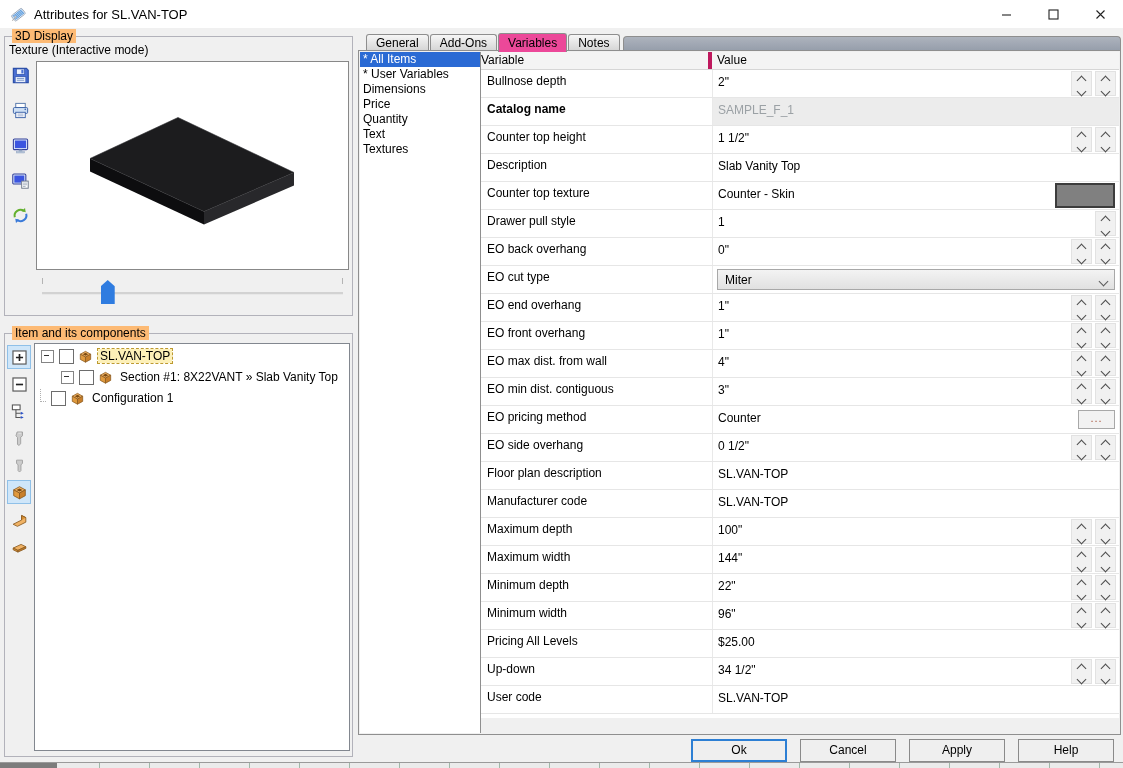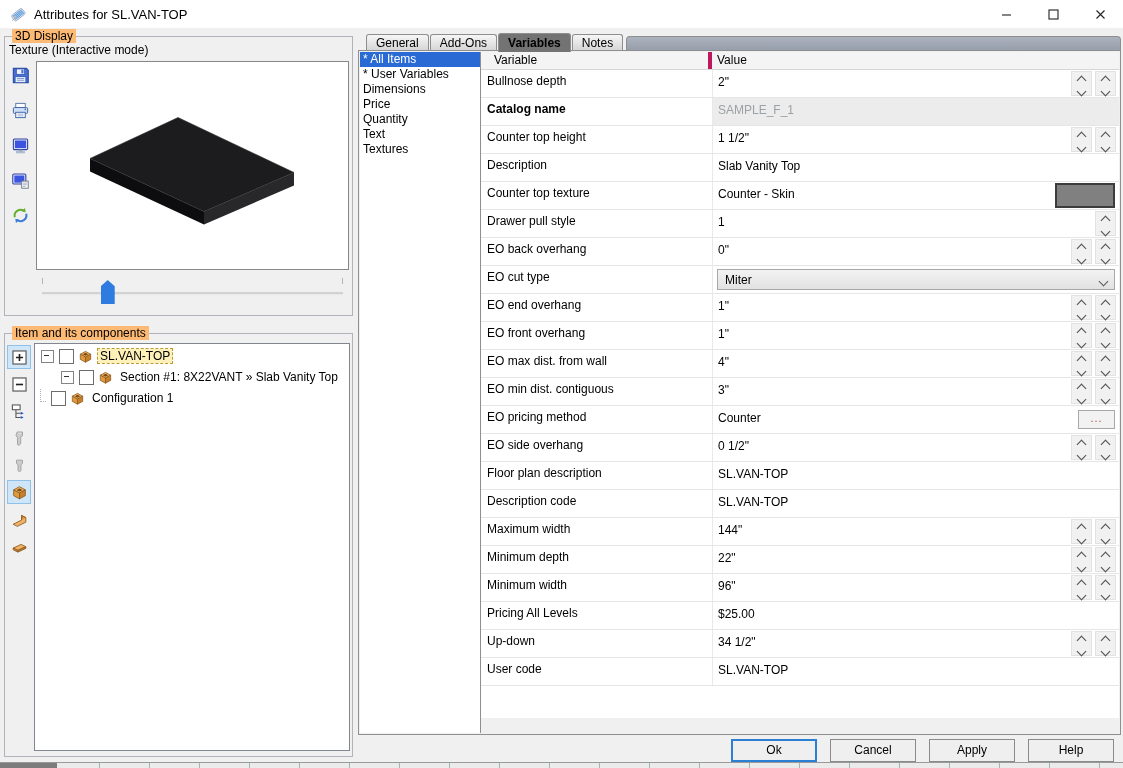--- a/index.html
+++ b/index.html
@@ -49,32 +49,32 @@
   .expander.none::before{content:'';position:absolute;left:5px;top:-4px;width:5px;height:12px;border-left:1px dotted #b0b0b0;border-bottom:1px dotted #b0b0b0;}
   .tcheck{width:13px;height:13px;border:1px solid #6d6d6d;background:#fff;margin-right:3px;flex:none;}
   .tcube{width:17px;height:15px;margin-right:4px;flex:none;}
   .tlabel{font-size:12px;white-space:nowrap;padding:0 2px;}
   .tlabel.selected{background:#fdf0b8;outline:1px dashed #bd9a30;}
 
   
   #tabstrip{position:absolute;left:358px;top:33px;width:763px;height:18px;display:flex;align-items:flex-end;}
   .tab{height:16px;line-height:16px;padding:0 9px;background:linear-gradient(#f6f6f6,#d4d4d4);
        border:1px solid #8e8e8e;border-bottom:none;border-radius:3px 3px 0 0;margin-right:1px;font-size:12px;position:relative;margin-top:14px;}
-  .tab.active{background:#737373;font-weight:bold;height:18px;line-height:18px;z-index:3;margin-bottom:-1px;}
+  .tab.active{background:#ec4899;font-weight:normal;height:18px;line-height:18px;z-index:3;margin-bottom:-1px;}
   .tab-filler{flex:1;height:14px;background:linear-gradient(#adb3bd,#959daa);border:1px solid #8e8e8e;border-bottom:none;border-radius:4px 4px 0 0;margin-left:2px;}
 
   
   #page{position:absolute;left:358px;top:50px;width:763px;height:685px;border:1px solid #8f8f8f;background:#f0f0f0;box-sizing:border-box;z-index:2;}
   #catlist{position:absolute;left:1px;top:1px;width:121px;height:681px;background:#fff;border-right:1px solid #8f8f8f;box-sizing:border-box;}
   .cat{height:15px;line-height:15px;padding-left:3px;font-size:12px;white-space:nowrap;overflow:hidden;}
   .cat.selected{background:#2a6ad4;color:#fff;}
 
   #tablearea{position:absolute;left:122px;top:1px;right:1px;height:666px;background:#fff;}
   #thead{height:17px;display:flex;background:#f4f4f4;border-bottom:1px solid #d6d6d6;}
-  #thead .thv{width:231px;border-right:4px solid #be185d;padding-left:13px;line-height:17px;box-sizing:border-box;}
+  #thead .thv{width:231px;border-right:4px solid #be185d;padding-left:0;line-height:17px;box-sizing:border-box;}
   #thead .thval{flex:1;padding-left:5px;line-height:17px;}
   .trow{height:27px;border-bottom:1px solid #e6e6e6;position:relative;}
   .trow::before{content:'';position:absolute;left:231px;top:0;bottom:0;width:1px;background:#e9e9e9;}
   .tvar{position:absolute;left:6px;top:4px;font-size:12px;}
   .tvar.bold{font-weight:bold;}
   .tval{position:absolute;left:237px;top:5px;font-size:12px;}
   .tval.disabled{left:232px;right:0;top:0;bottom:0;background:#ececec;color:#9ba1a5;padding:5px 0 0 5px;}
   .ctrl{position:absolute;right:3px;top:1px;display:flex;gap:3px;}
   .spinbox{width:21px;height:25px;background:#f1f1f1;border:1px solid #e2e2e2;box-sizing:border-box;display:flex;flex-direction:column;align-items:center;}
   .ch{width:6px;height:6px;border-left:1.6px solid #4c4c4c;border-top:1.6px solid #4c4c4c;}
@@ -82,21 +82,21 @@
   .ch.dn{transform:rotate(225deg);margin-top:4px;}
   .combo{position:absolute;left:236px;right:4px;top:3px;height:21px;background:linear-gradient(#f3f3f3,#e1e1e1);
          border:1px solid #a8a8a8;box-sizing:border-box;display:flex;align-items:center;padding:0 7px;}
   .combo .ch{margin-left:auto;border-color:#5a5a5a;}
   .swatch{position:absolute;right:4px;top:1px;width:60px;height:25px;border:2px solid #3c3c3c;box-sizing:border-box;}
   .dots{position:absolute;right:4px;top:4px;width:37px;height:19px;background:#f2f2f2;border:1px solid #a8a8a8;
         font-size:11px;line-height:14px;text-align:center;color:#a8543c;letter-spacing:1px;box-sizing:border-box;}
 
   
   #footer{position:absolute;top:739px;right:9px;display:flex;}
-  .btn{width:86px;height:23px;margin-left:13px;background:#efefef;border:1px solid #8a8a8a;box-sizing:border-box;
+  .btn{width:96px;height:23px;margin-left:13px;background:#efefef;border:1px solid #8a8a8a;box-sizing:border-box;
        font-size:12px;text-align:center;line-height:21px;}
   .btn.default{border:2px solid #2d7fd4;line-height:19px;}
 
   
   #desktop-strip{position:absolute;left:0;bottom:0;width:1123px;height:5px;
       background:repeating-linear-gradient(90deg,#ebebeb 0 49px,#9fb8a8 49px 50px);}
   #desktop-strip .darkblock{position:absolute;left:0;top:0;width:57px;height:5px;background:#7c7c7c;}
 </style>
 </head>
 <body>
@@ -485,22 +485,36 @@
                   <span class="ch up"></span>
                   <span class="ch dn"></span>
                 </span>
               </span>
             </div>
             <div class="trow">
               <div class="tvar">Floor plan description</div>
               <div class="tval">SL.VAN-TOP</div>
             </div>
             <div class="trow">
-              <div class="tvar">Description code</div>
+              <div class="tvar">Manufacturer code</div>
               <div class="tval">SL.VAN-TOP</div>
+            </div>
+            <div class="trow">
+              <div class="tvar">Maximum depth</div>
+              <div class="tval">100"</div>
+              <span class="ctrl">
+                <span class="spinbox">
+                  <span class="ch up"></span>
+                  <span class="ch dn"></span>
+                </span>
+                <span class="spinbox">
+                  <span class="ch up"></span>
+                  <span class="ch dn"></span>
+                </span>
+              </span>
             </div>
             <div class="trow">
               <div class="tvar">Maximum width</div>
               <div class="tval">144"</div>
               <span class="ctrl">
                 <span class="spinbox">
                   <span class="ch up"></span>
                   <span class="ch dn"></span>
                 </span>
                 <span class="spinbox">

